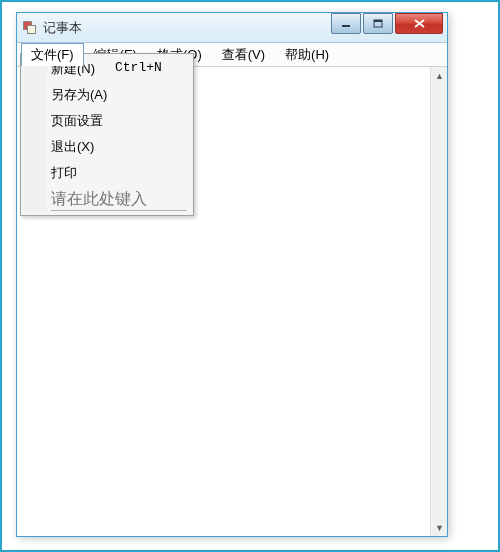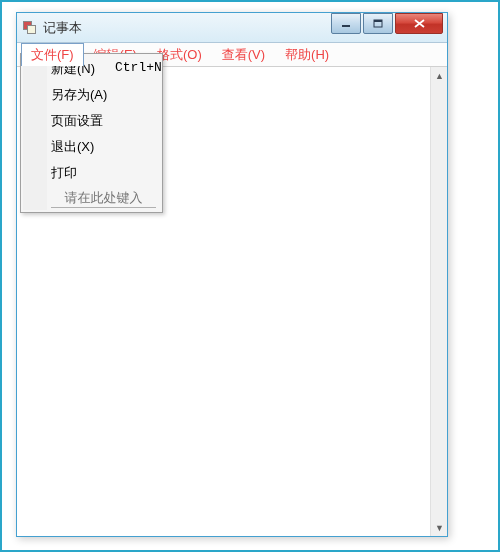--- a/index.html
+++ b/index.html
@@ -120,21 +120,21 @@
       height: 24px;
       background: #fcfcfc;
       border-bottom: 1px solid #d0d0d0;
       display: flex;
       padding-left: 4px;
     }
     
     .menu-item {
       padding: 3px 10px 3px 10px;
       cursor: pointer;
-      color: #ef4444;
+      color: #000000;
       font-size: 13px;
       display: flex;
       align-items: center;
     }
     
     .menu-item.active {
       background: #fff;
       border: 1px solid #7aa0c8;
       border-bottom: none;
       padding: 2px 9px 3px 9px;
@@ -188,21 +188,21 @@
     
     .scroll-arrow.down {
       position: absolute;
       bottom: 0;
     }
     
     .dropdown-menu {
       position: absolute;
       top: 53px;
       left: 18px;
-      width: 143px;
+      width: 174px;
       background: #f5f5f5;
       border: 1px solid #a0a0a0;
       box-shadow: 2px 2px 4px rgba(0,0,0,0.2);
       z-index: 10;
       padding: 2px;
     }
     
     .dropdown-inner {
       background: #f5f5f5;
     }
@@ -231,24 +231,23 @@
       padding: 2px 4px 2px 28px;
     }
     
     .dropdown-input {
       width: 100%;
       border: none;
       border-bottom: 1px solid #b0b0b0;
       background: transparent;
       outline: none;
       color: #a0a0a0;
-      font-size: 13px;
+      font-size: 16px;
       font-family: Liberation Sans, sans-serif;
       padding: 2px 0;
-      text-align: center;
     }
     
     .icon-strip {
       position: absolute;
       left: 2px;
       top: 2px;
       bottom: 2px;
       width: 24px;
       background: #f0f0f0;
     }

